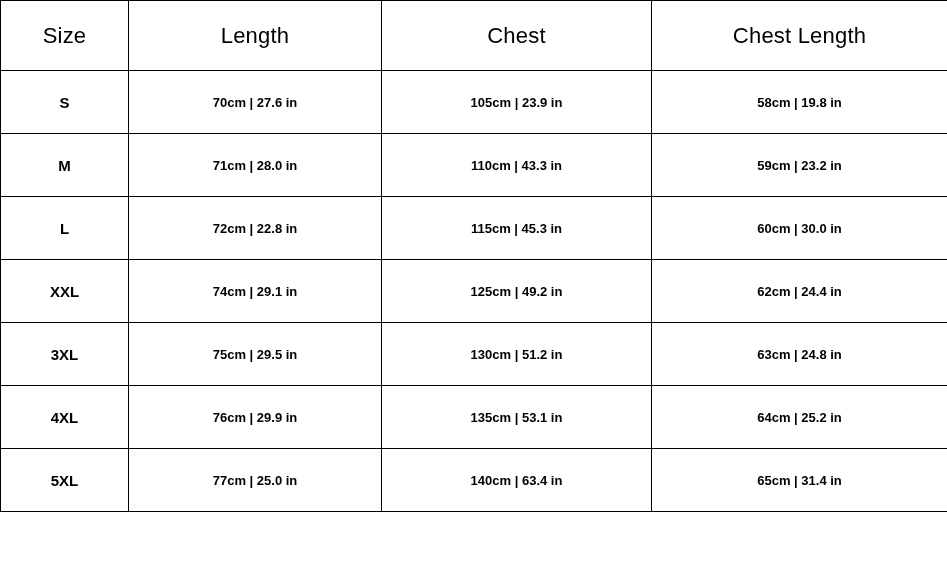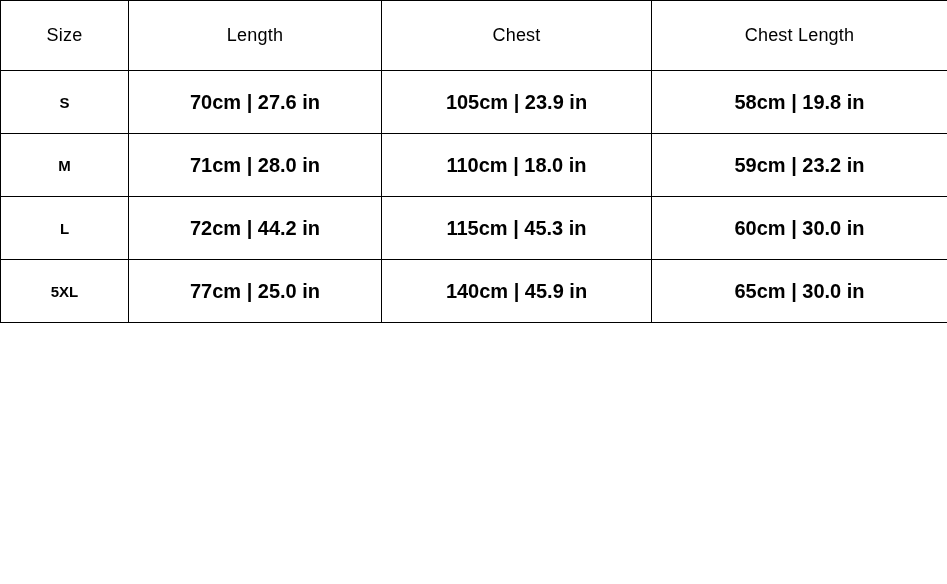--- a/index.html
+++ b/index.html
@@ -31,27 +31,27 @@
 
   table.size-chart th,
   table.size-chart td {
     border: 1px solid #000000;
     text-align: center;
     vertical-align: middle;
     padding: 0;
   }
   table.size-chart thead th {
     height: 69px;
-    font-size: 18px;
+    font-size: 22px;
     font-weight: normal;
     letter-spacing: 0.2px;
   }
   table.size-chart tbody td {
     height: 62px;
-    font-size: 20px;
+    font-size: 13px;
     font-weight: bold;
   }
   table.size-chart tbody td.size-cell {
     font-size: 15px;
     font-weight: bold;
   }
   
   table.size-chart tr:first-child th {
     border-top: 1px solid #000000;
   }
@@ -78,30 +78,48 @@
     <tbody>
       <tr>
         <td class="size-cell">S</td>
         <td>70cm | 27.6 in</td>
         <td>105cm | 23.9 in</td>
         <td>58cm | 19.8 in</td>
       </tr>
       <tr>
         <td class="size-cell">M</td>
         <td>71cm | 28.0 in</td>
-        <td>110cm | 18.0 in</td>
+        <td>110cm | 43.3 in</td>
         <td>59cm | 23.2 in</td>
       </tr>
       <tr>
         <td class="size-cell">L</td>
-        <td>72cm | 44.2 in</td>
+        <td>72cm | 22.8 in</td>
         <td>115cm | 45.3 in</td>
         <td>60cm | 30.0 in</td>
       </tr>
       <tr>
+        <td class="size-cell">XXL</td>
+        <td>74cm | 29.1 in</td>
+        <td>125cm | 49.2 in</td>
+        <td>62cm | 24.4 in</td>
+      </tr>
+      <tr>
+        <td class="size-cell">3XL</td>
+        <td>75cm | 29.5 in</td>
+        <td>130cm | 51.2 in</td>
+        <td>63cm | 24.8 in</td>
+      </tr>
+      <tr>
+        <td class="size-cell">4XL</td>
+        <td>76cm | 29.9 in</td>
+        <td>135cm | 53.1 in</td>
+        <td>64cm | 25.2 in</td>
+      </tr>
+      <tr>
         <td class="size-cell">5XL</td>
         <td>77cm | 25.0 in</td>
-        <td>140cm | 45.9 in</td>
-        <td>65cm | 30.0 in</td>
+        <td>140cm | 63.4 in</td>
+        <td>65cm | 31.4 in</td>
       </tr>
     </tbody>
   </table>
 </div>
 
 </body></html>

